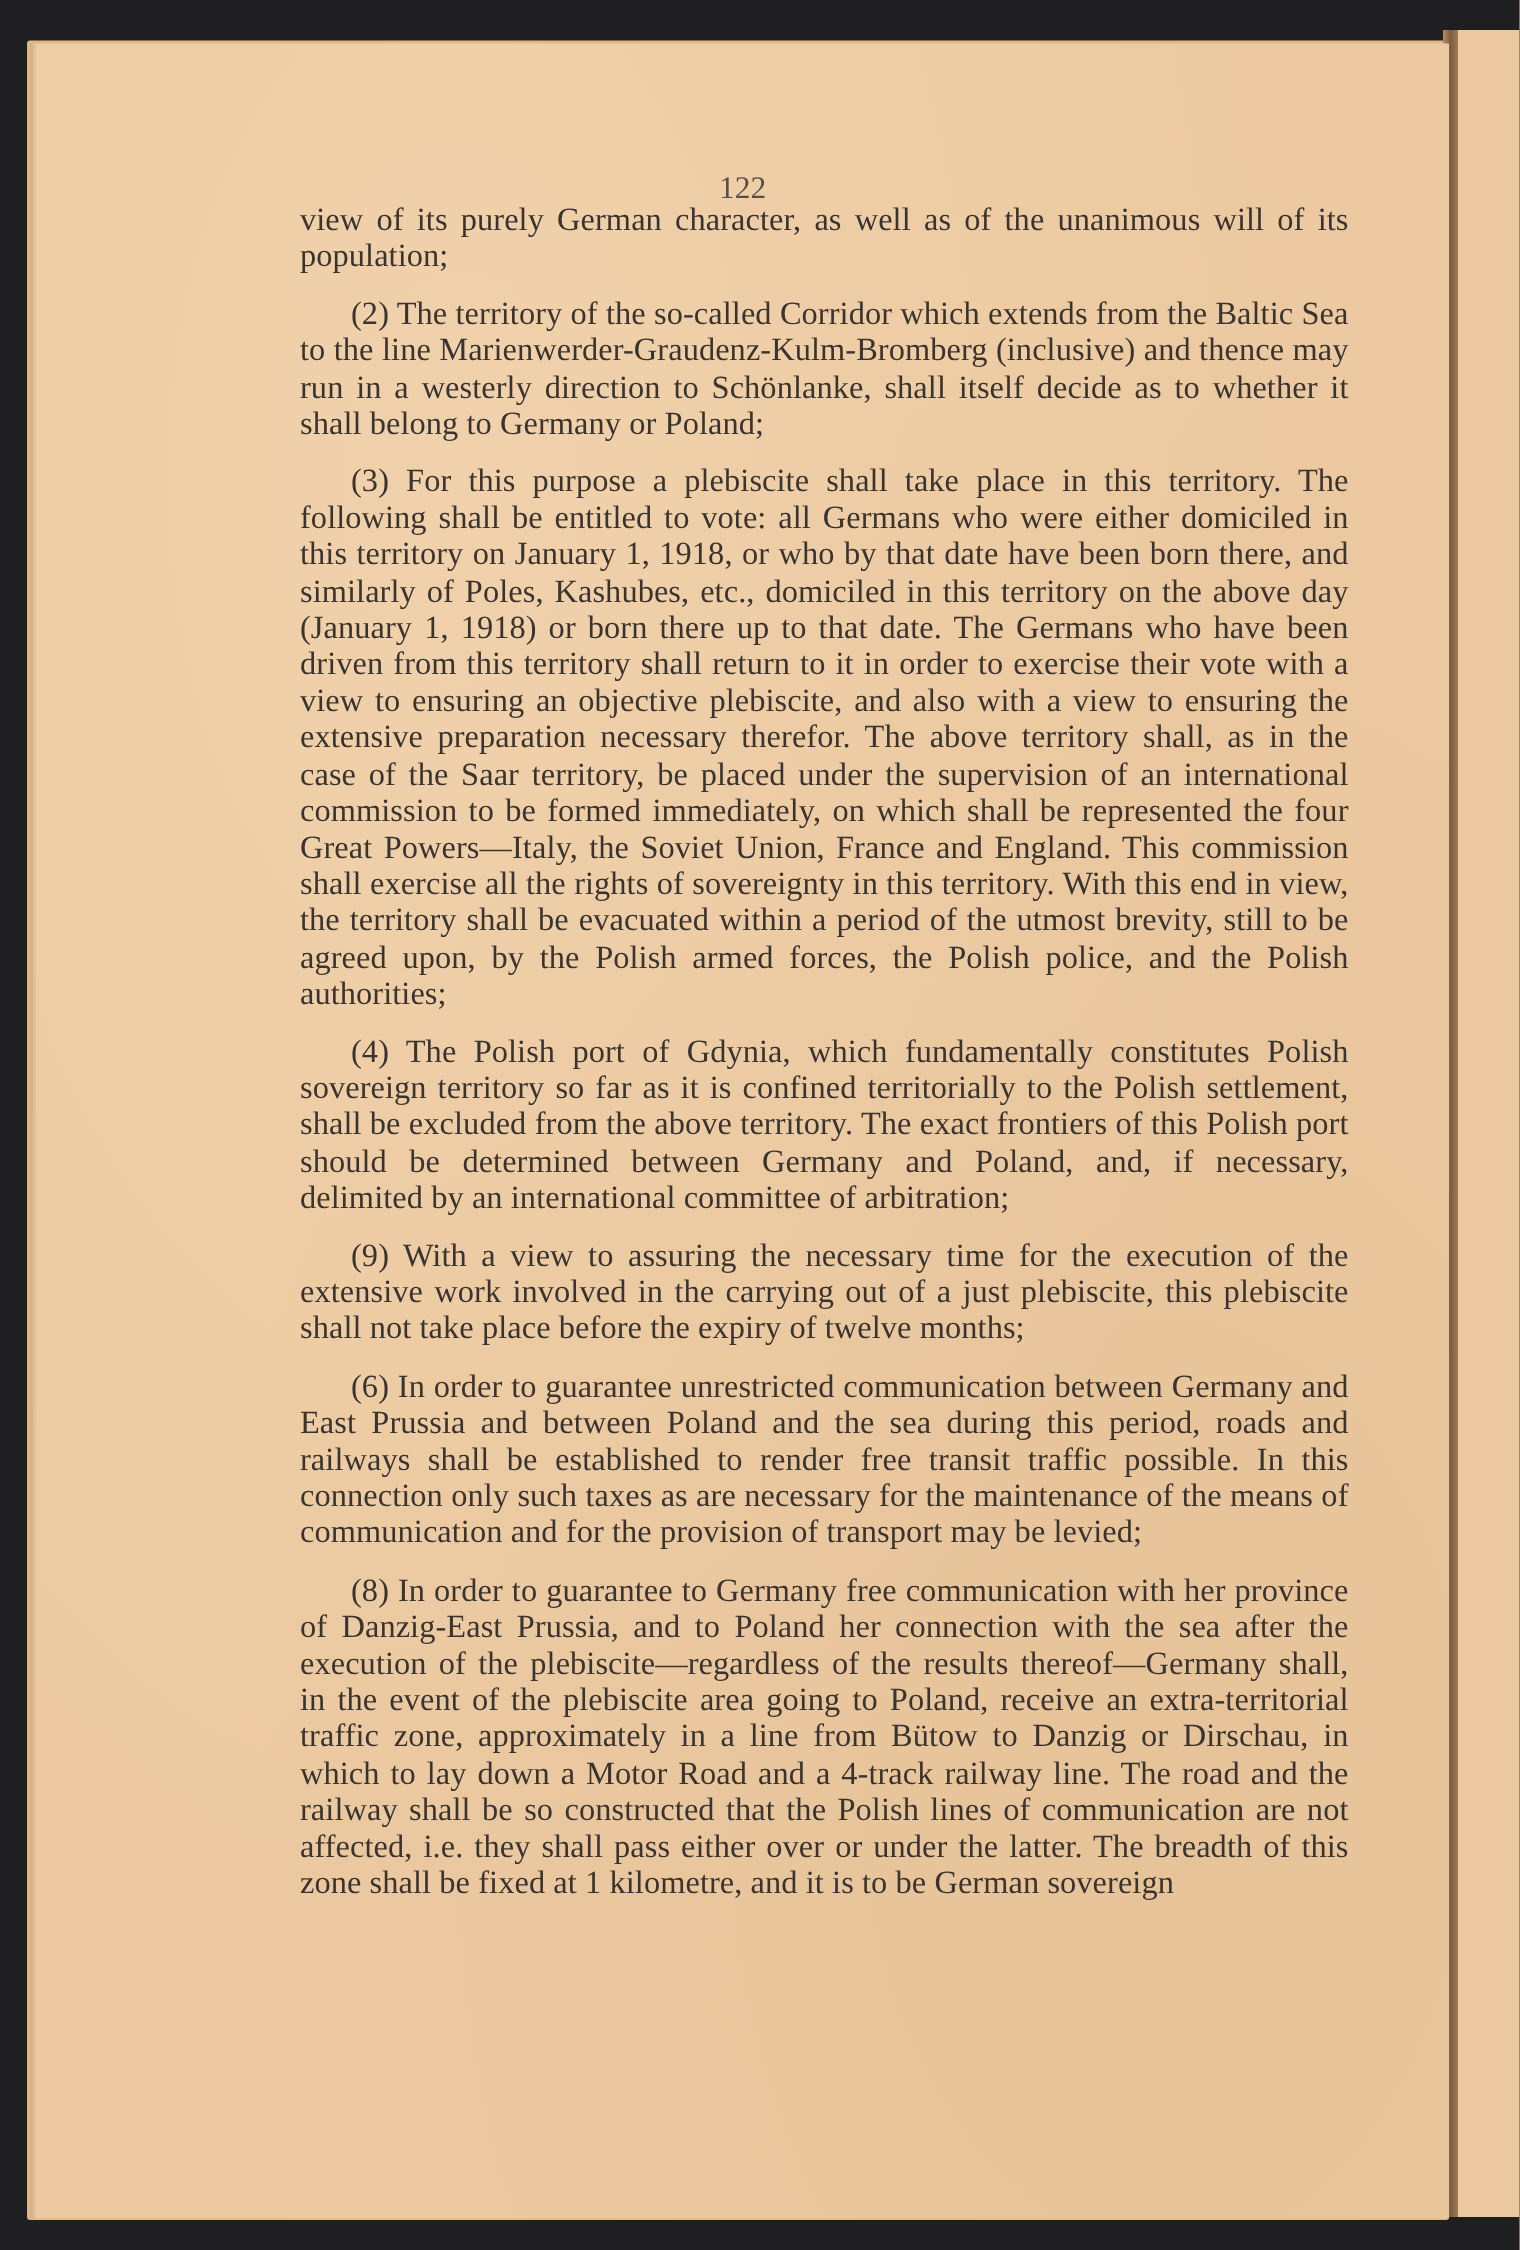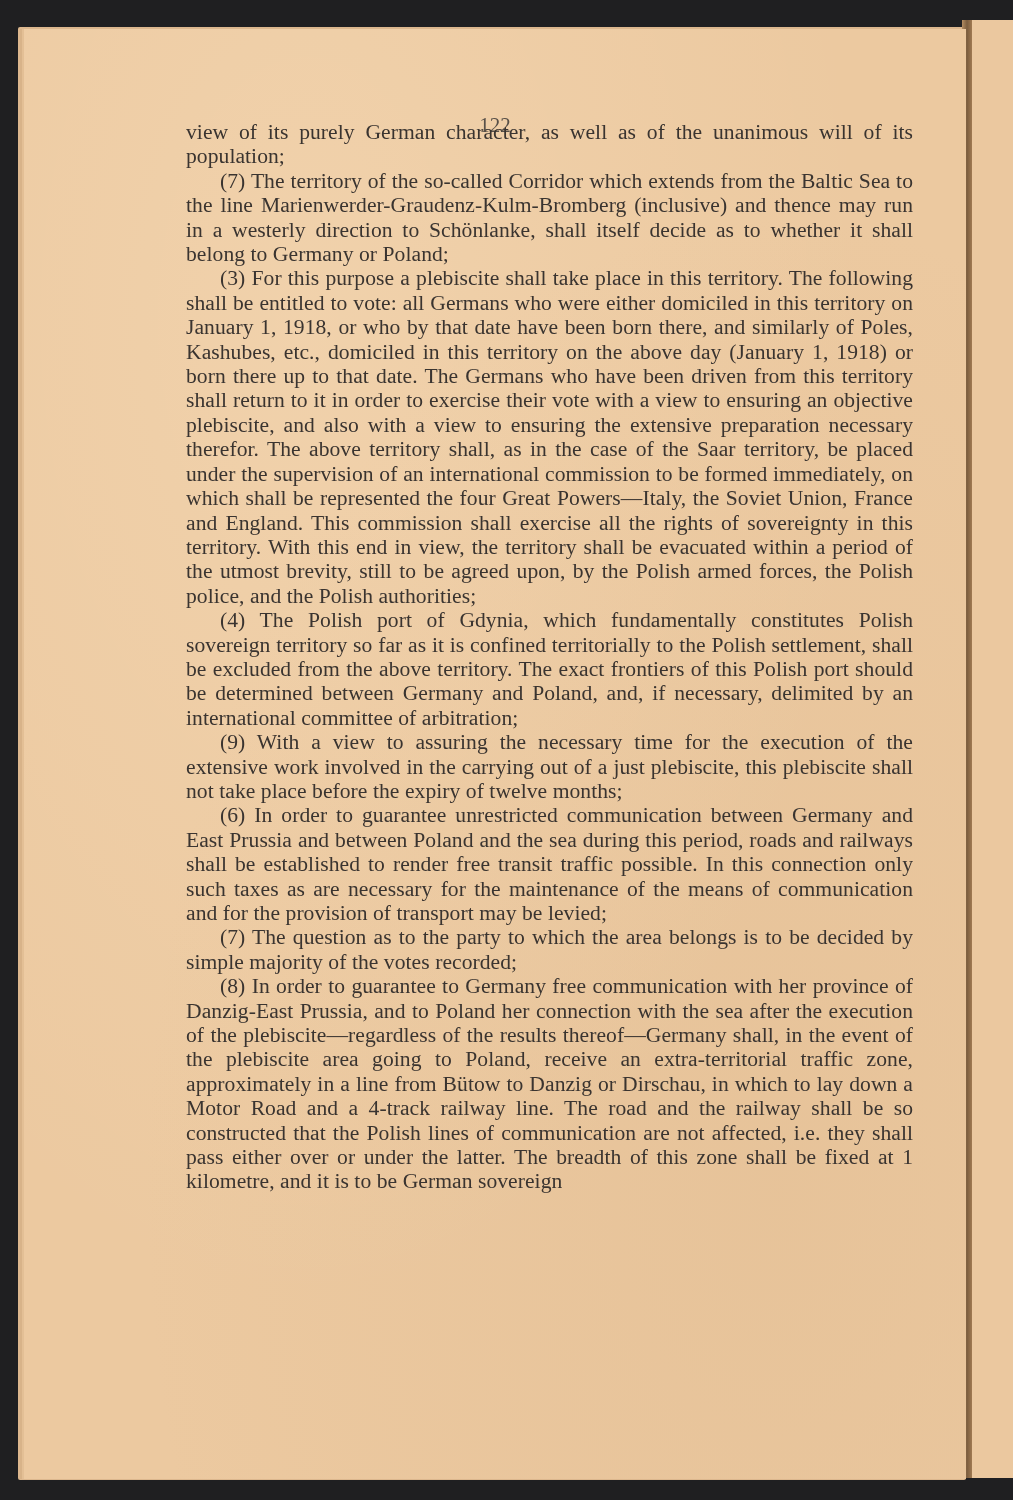--- a/index.html
+++ b/index.html
@@ -72,39 +72,38 @@
       top: 120px;
       width: 727px;
       font-family: "Liberation Serif", "DejaVu Serif", serif;
       font-size: 21.6px;
       line-height: 24.4px;
       color: #3a3430;
       text-align: justify;
       letter-spacing: 0.05px;
     }
     .text-block p {
-      margin: 0;
+      margin: 14px;
     }
     .text-block p.indent {
       text-indent: 34px;
     }
   </style>
 </head>
 <body>
 
 <div class="page-stack"></div>
 <div class="gutter"></div>
 <div class="next-page"></div>
 
 <div class="page">
   <div class="page-number">122</div>
 </div>
 
 <div class="text-block">
   <p>view of its purely German character, as well as of the unanimous will of its population;</p>
-  <p class="indent">(7) The territory of the so-called Corridor which extends from the Baltic Sea to the line Marienwerder-Graudenz-Kulm-Bromberg (inclusive) and thence may run in a westerly direction to Schönlanke, shall itself decide as to whether it shall belong to Germany or Poland;</p>
+  <p class="indent">(2) The territory of the so-called Corridor which extends from the Baltic Sea to the line Marienwerder-Graudenz-Kulm-Bromberg (inclusive) and thence may run in a westerly direction to Schönlanke, shall itself decide as to whether it shall belong to Germany or Poland;</p>
   <p class="indent">(3) For this purpose a plebiscite shall take place in this territory. The following shall be entitled to vote: all Germans who were either domiciled in this territory on January 1, 1918, or who by that date have been born there, and similarly of Poles, Kashubes, etc., domiciled in this territory on the above day (January 1, 1918) or born there up to that date. The Germans who have been driven from this territory shall return to it in order to exercise their vote with a view to ensuring an objective plebiscite, and also with a view to ensuring the extensive preparation necessary therefor. The above territory shall, as in the case of the Saar territory, be placed under the supervision of an international commission to be formed immediately, on which shall be represented the four Great Powers—Italy, the Soviet Union, France and England. This commission shall exercise all the rights of sovereignty in this territory. With this end in view, the territory shall be evacuated within a period of the utmost brevity, still to be agreed upon, by the Polish armed forces, the Polish police, and the Polish authorities;</p>
   <p class="indent">(4) The Polish port of Gdynia, which fundamentally constitutes Polish sovereign territory so far as it is confined territorially to the Polish settlement, shall be excluded from the above territory. The exact frontiers of this Polish port should be determined between Germany and Poland, and, if necessary, delimited by an international committee of arbitration;</p>
   <p class="indent">(9) With a view to assuring the necessary time for the execution of the extensive work involved in the carrying out of a just plebiscite, this plebiscite shall not take place before the expiry of twelve months;</p>
   <p class="indent">(6) In order to guarantee unrestricted communication between Germany and East Prussia and between Poland and the sea during this period, roads and railways shall be established to render free transit traffic possible. In this connection only such taxes as are necessary for the maintenance of the means of communication and for the provision of transport may be levied;</p>
-  <p class="indent">(7) The question as to the party to which the area belongs is to be decided by simple majority of the votes recorded;</p>
   <p class="indent">(8) In order to guarantee to Germany free communication with her province of Danzig-East Prussia, and to Poland her connection with the sea after the execution of the plebiscite—regardless of the results thereof—Germany shall, in the event of the plebiscite area going to Poland, receive an extra-territorial traffic zone, approximately in a line from Bütow to Danzig or Dirschau, in which to lay down a Motor Road and a 4-track railway line. The road and the railway shall be so constructed that the Polish lines of communication are not affected, i.e. they shall pass either over or under the latter. The breadth of this zone shall be fixed at 1 kilometre, and it is to be German sovereign</p>
 </div>
 
 </body></html>

